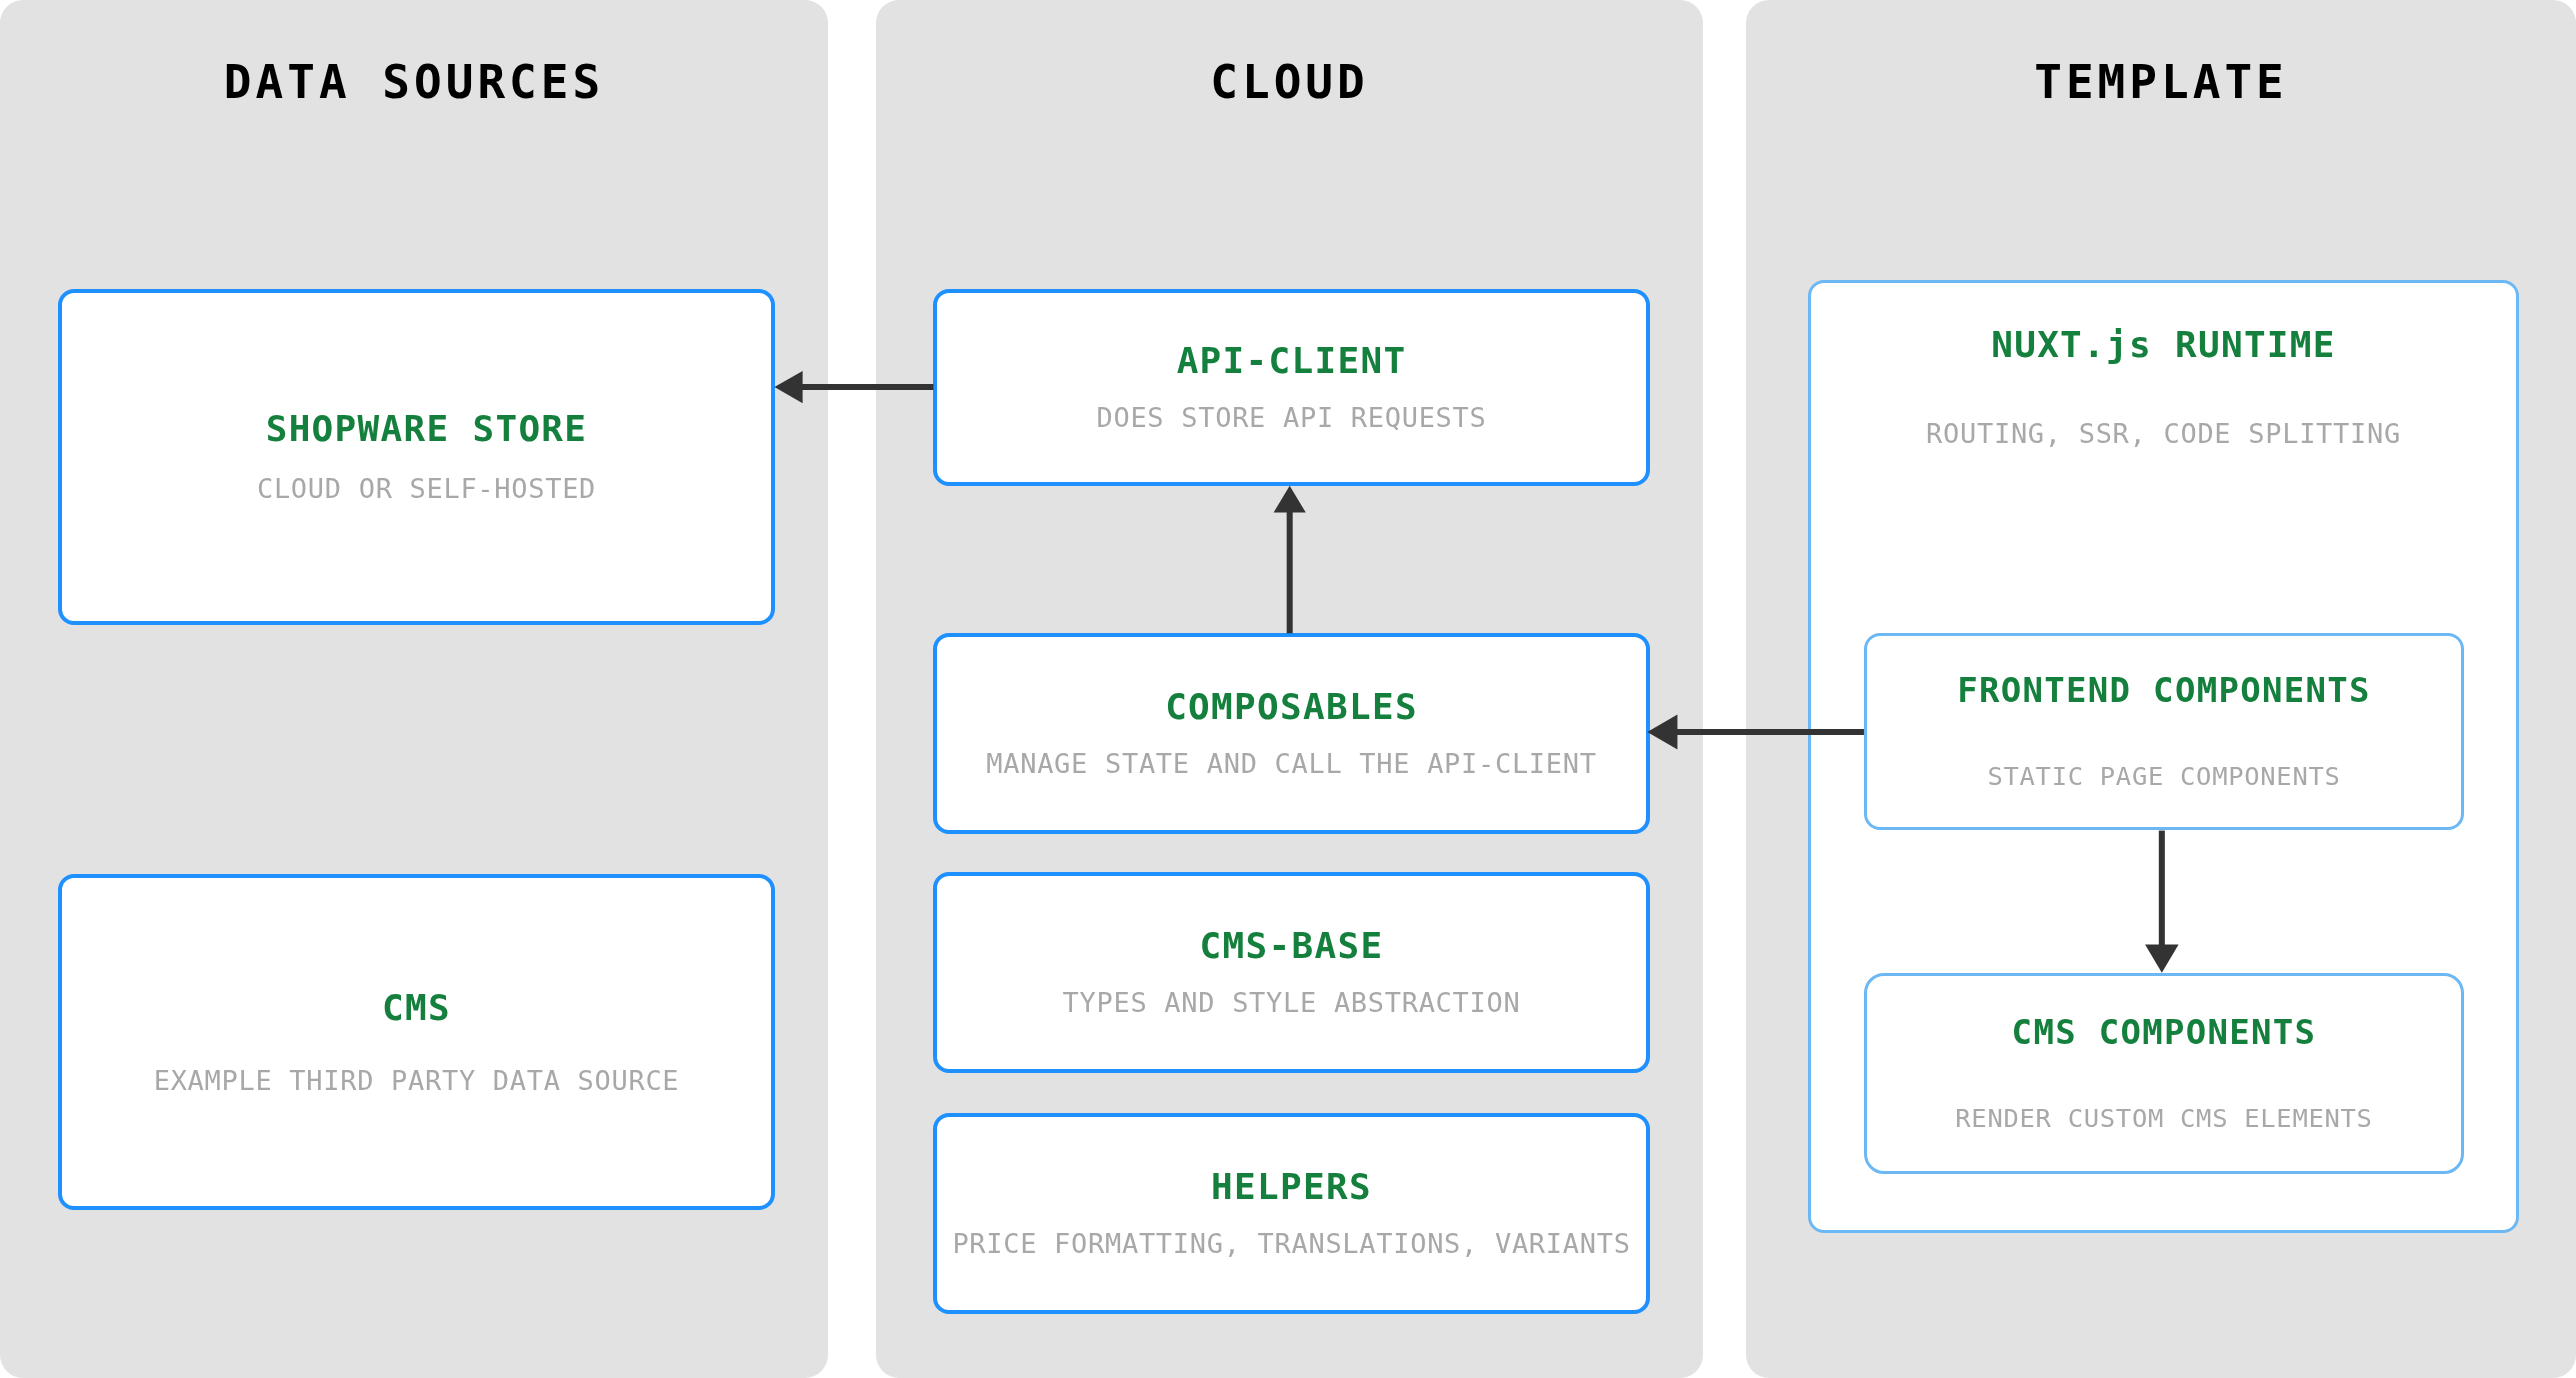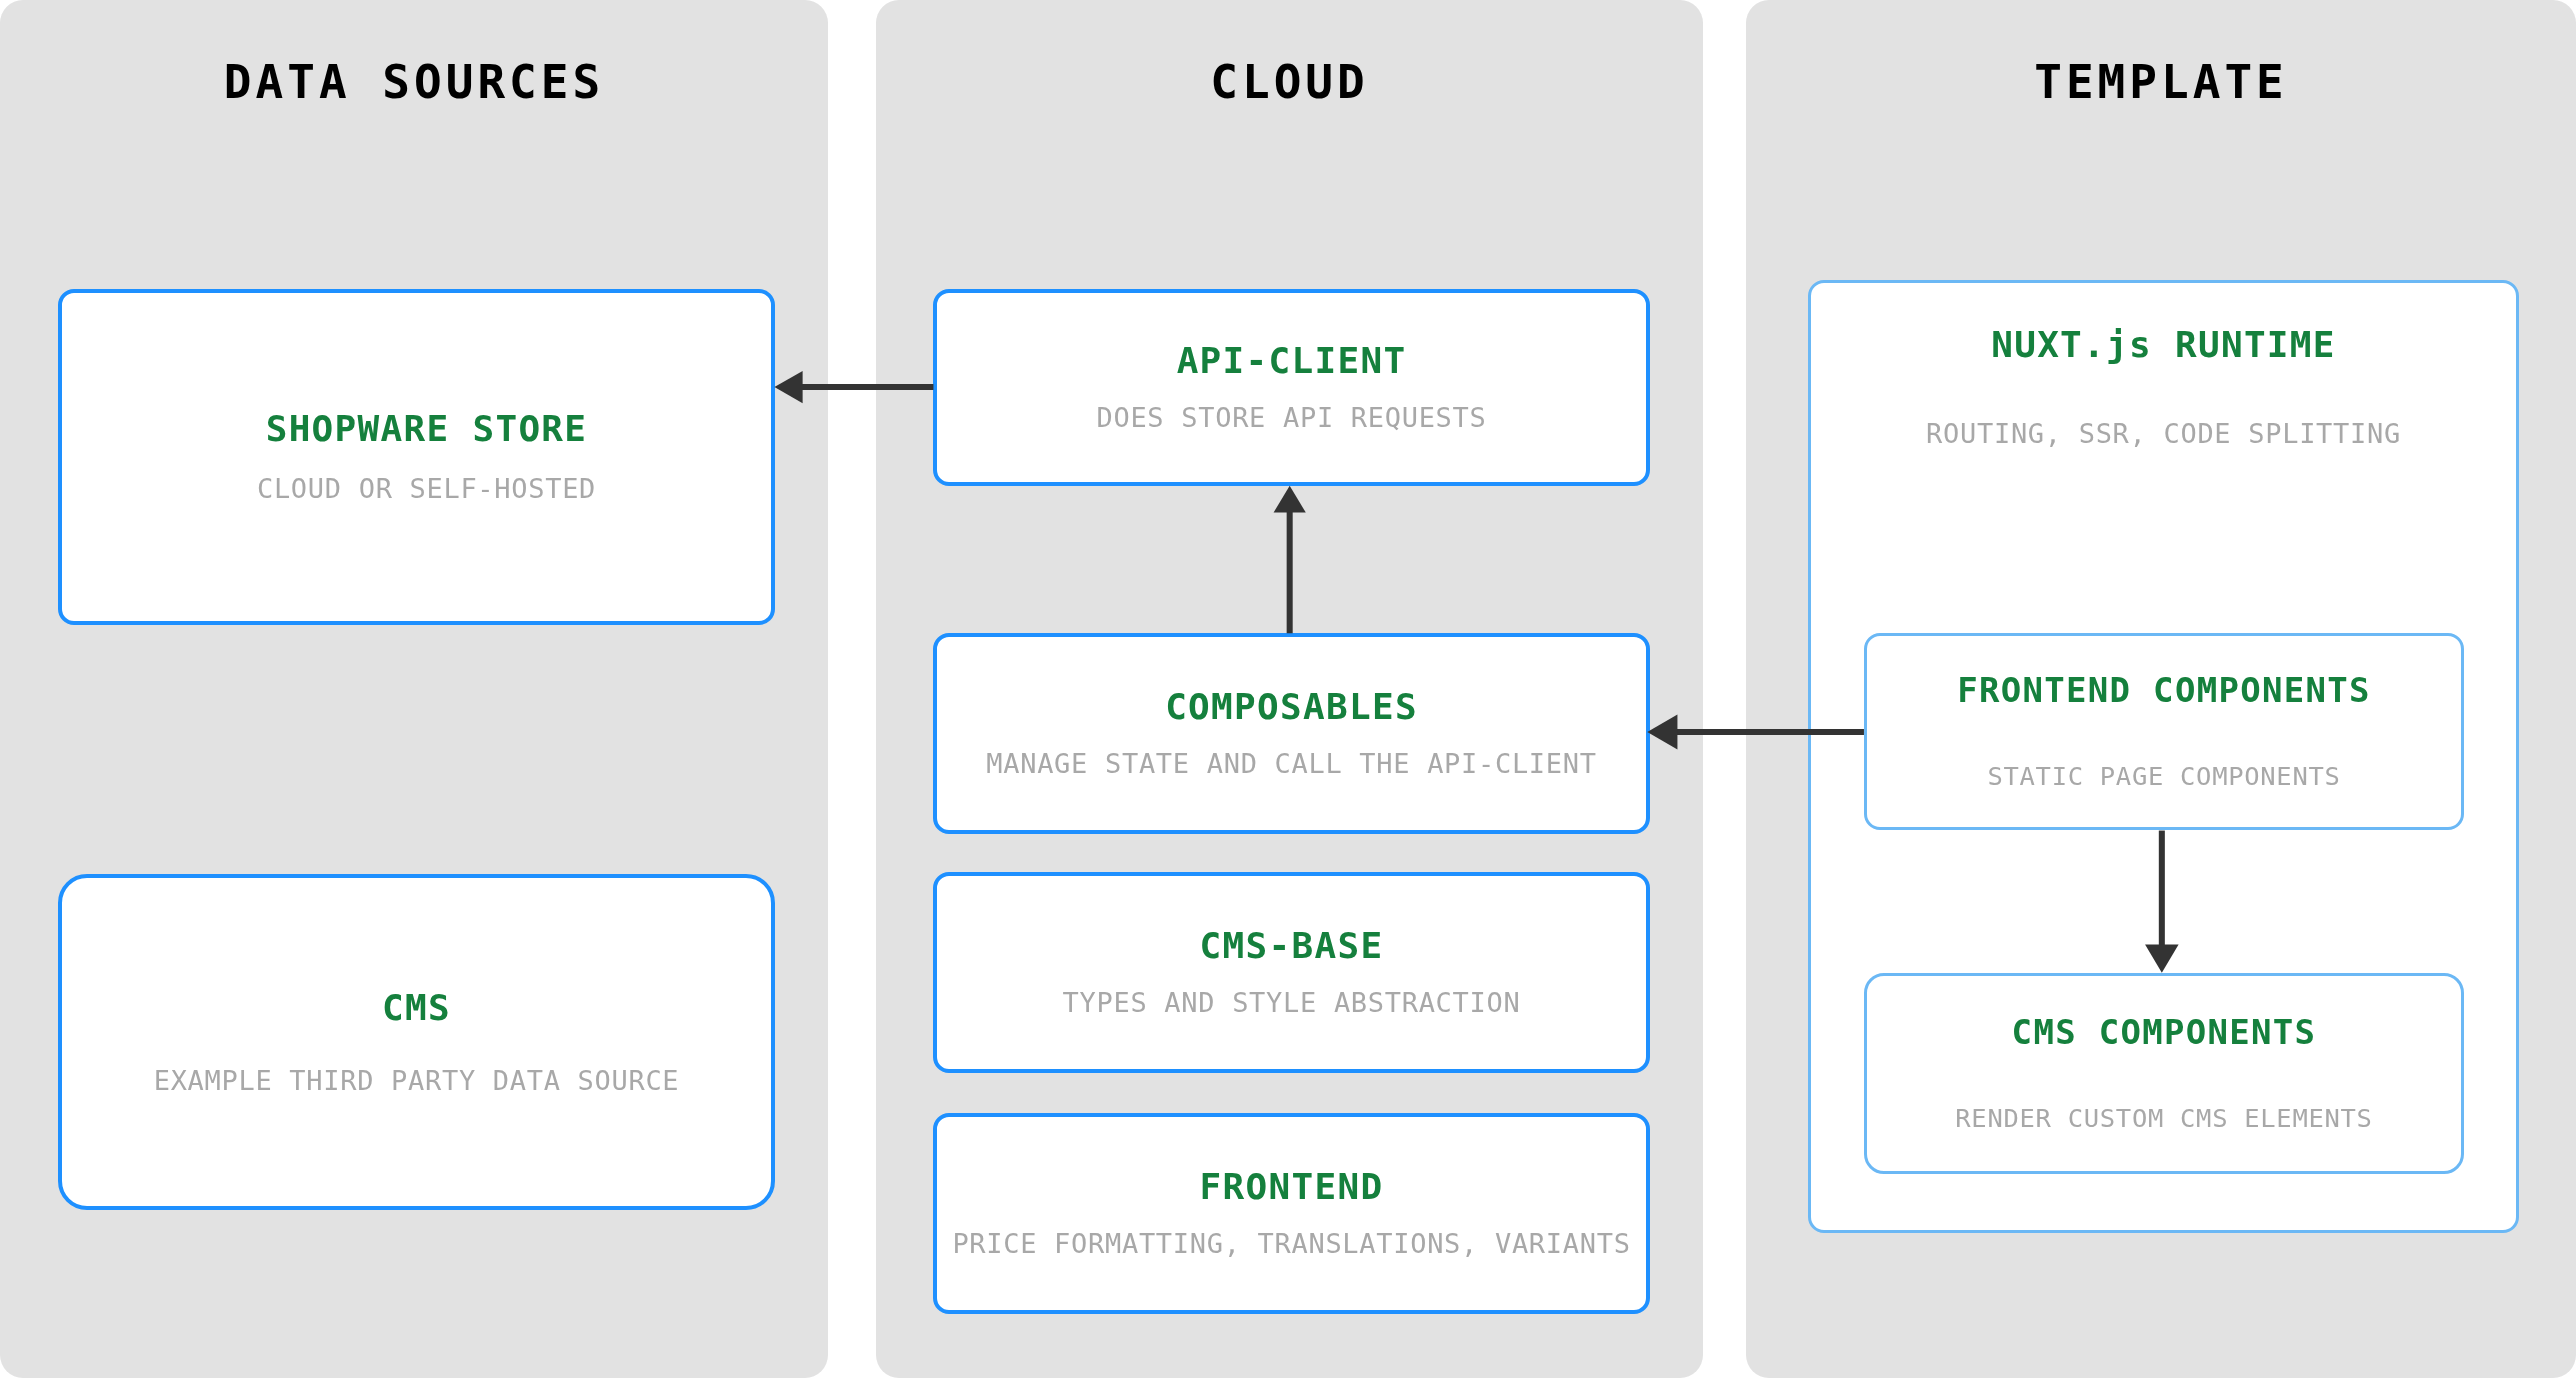--- a/index.html
+++ b/index.html
@@ -27,21 +27,21 @@
 
   .node-title{font-size:36px;font-weight:700;color:#15803d;letter-spacing:1.3px;
       text-align:center;line-height:1.05;white-space:nowrap;
       font-family:"DejaVu Sans Mono","Liberation Mono",monospace;}
   .node-sub{font-size:27px;font-weight:400;color:#a8a8a8;letter-spacing:0.7px;
       text-align:center;line-height:1.05;white-space:nowrap;margin-top:21.5px;
       font-family:"DejaVu Sans Mono","Liberation Mono",monospace;}
 
   
   #node-shopware-store{left:58px; top:289px;  width:717px;height:336px;padding-left:20px;}
-  #node-cms{           left:58px; top:874px; width:717px;height:336px;border-radius:29px;}
+  #node-cms{           left:58px; top:874px; width:717px;height:336px;}
   #node-shopware-store .node-sub{margin-top:27px;}
   #node-cms .node-sub{margin-top:40px;}
 
   
   #node-api-client{  left:933px;top:289px;  width:717px;height:197px;}
   #node-composables{ left:933px;top:633px;  width:717px;height:201px;}
   #node-cms-base{    left:933px;top:872px; width:717px;height:201px;}
   #node-helpers{     left:933px;top:1113px; width:717px;height:201px;}
   #node-api-client .node-sub,
   #node-composables .node-sub,
@@ -95,21 +95,21 @@
     <div class="node-title">COMPOSABLES</div>
     <div class="node-sub">MANAGE STATE AND CALL THE API-CLIENT</div>
   </div>
 
   <div class="node" id="node-cms-base">
     <div class="node-title">CMS-BASE</div>
     <div class="node-sub">TYPES AND STYLE ABSTRACTION</div>
   </div>
 
   <div class="node" id="node-helpers">
-    <div class="node-title">FRONTEND</div>
+    <div class="node-title">HELPERS</div>
     <div class="node-sub">PRICE FORMATTING, TRANSLATIONS, VARIANTS</div>
   </div>
 
   <div class="panel" id="panel-template">
     <div class="panel-title">TEMPLATE</div>
   </div>
 
   <div class="node light container" id="node-nuxt-runtime">
     <div class="node-title">NUXT.js RUNTIME</div>
     <div class="node-sub">ROUTING, SSR, CODE SPLITTING</div>

